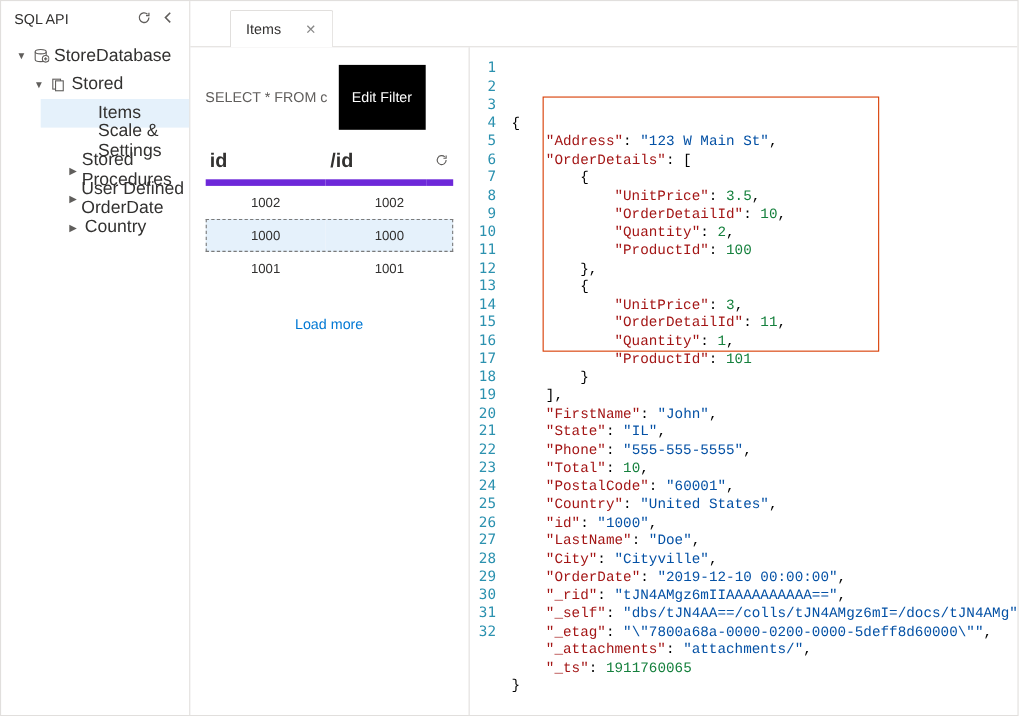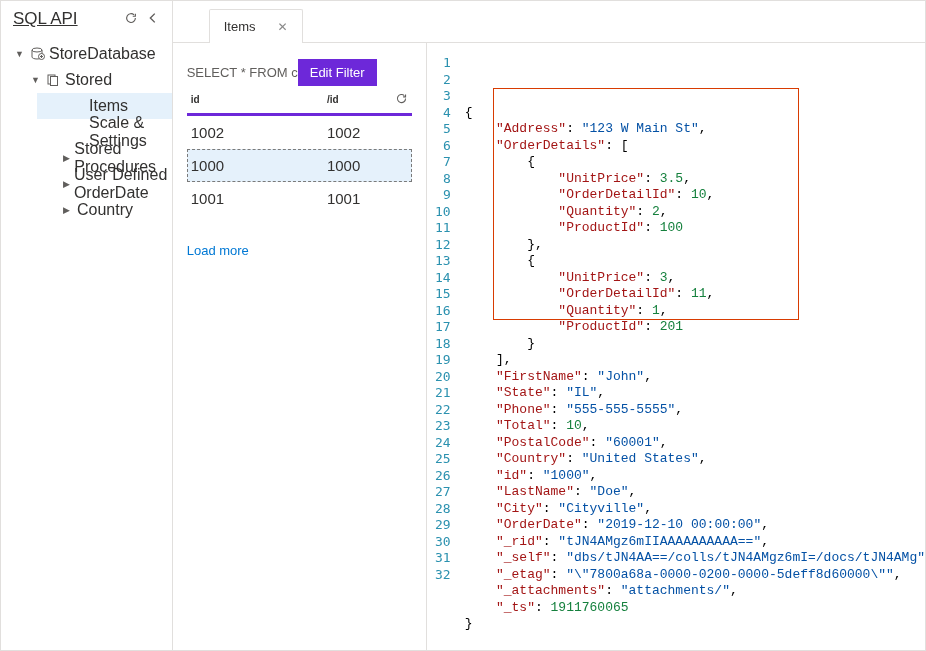--- a/index.html
+++ b/index.html
@@ -1,50 +1,50 @@
 <!DOCTYPE html>
 <html><head>
 <meta charset="utf-8">
 <style>
   * { box-sizing: border-box; margin: 0; padding: 0; }
   body { font-family: "Segoe UI", Arial, sans-serif; font-size: 13px; color: #323130; background: #fff; width: 926px; height: 651px; overflow: hidden; border: 1px solid #e1dfdd; }
   .app { display: flex; height: 100%; }
   .sidebar { width: 234px; border-right: 1px solid #e1dfdd; display: flex; flex-direction: column; }
   .sidebar-header { display: flex; align-items: center; justify-content: space-between; padding: 8px 12px 12px 12px; }
-  .sidebar-title { font-size: 17px; font-weight: 400; text-decoration: underline; }
+  .sidebar-title { font-size: 13px; font-weight: 400; }
   .sidebar-header-icons { display: flex; gap: 8px; align-items: center; color: #605e5c; }
   .refresh-icon svg, .chevron-icon svg { width: 14px; height: 14px; }
   .tree { padding-left: 4px; }
   .tree-row { display: flex; align-items: center; height: 26px; padding-left: 10px; cursor: pointer; gap: 4px; }
   .tree-caret { width: 10px; font-size: 9px; color: #605e5c; }
   .tree-icon { width: 16px; display: inline-flex; align-items: center; justify-content: center; }
   .tree-label { font-size: 16px; }
   .tree-children { padding-left: 16px; }
   .tree-row.selected { background: #e5f1fb; }
   .tree-row.leaf { padding-left: 34px; }
   .tree-row.leaf.deep { padding-left: 52px; }
   .tree-row.expander { padding-left: 26px; }
 
   .main { flex: 1; display: flex; flex-direction: column; }
   .tabbar { height: 42px; border-bottom: 1px solid #e1dfdd; display: flex; align-items: flex-end; padding-left: 36px; }
   .tab { height: 34px; border: 1px solid #e1dfdd; border-bottom: none; background: #fff; display: flex; align-items: center; padding: 0 14px; font-size: 13px; gap: 22px; border-radius: 2px 2px 0 0; position: relative; bottom: -1px; }
   .tab-close { color: #888; font-size: 12px; cursor: pointer; }
 
   .workarea { display: flex; flex: 1; min-height: 0; }
   .items-pane { width: 254px; padding: 16px 14px 0 14px; border-right: 1px solid #e1dfdd; display: flex; flex-direction: column; }
-  .filter-row { display: flex; align-items: center; gap: 0; margin-bottom: 0; }
+  .filter-row { display: flex; align-items: center; gap: 10px; margin-bottom: 12px; }
   .filter-text { font-size: 13px; color: #605e5c; }
-  .edit-filter-btn { background: #6d28d9; color: #fff; border: none; padding: 6px 12px; font-size: 13px; cursor: pointer; }
+  .edit-filter-btn { background: #000000; color: #fff; border: none; padding: 22px 12px; font-size: 13px; cursor: pointer; }
   .items-table { width: 100%; border-collapse: collapse; }
-  .items-table th { text-align: left; font-weight: 600; font-size: 10px; padding: 6px 4px; border-bottom: 3px solid #6d28d9; margin-left: 40px; }
+  .items-table th { text-align: left; font-weight: 600; font-size: 18px; padding: 6px 4px; border-bottom: 6px solid #6d28d9; margin-left: 40px; }
   .items-table th:last-child { width: 24px; text-align: right; }
-  .items-table td { padding: 8px 4px; font-size: 15px; }
+  .items-table td { padding: 8px 4px; font-size: 12px; text-align: center; }
   .items-table tr.data-row.selected td { background: #e5f1fb; }
   .items-table tr.data-row.selected { outline: 1px dashed #7a7a7a; outline-offset: -1px; }
-  .load-more { text-align: left; margin-top: 28px; color: #0078d4; font-size: 13px; cursor: pointer; }
+  .load-more { text-align: center; margin-top: 28px; color: #0078d4; font-size: 13px; cursor: pointer; }
 
   .editor-pane { flex: 1; overflow: auto; padding-top: 12px; position: relative; }
   .editor { font-family: Consolas, "Courier New", monospace; font-size: 13px; line-height: 16.5px; white-space: pre; position: relative; }
   .gutter { position: absolute; left: 0; top: 0; width: 30px; text-align: right; color: #2b91af; font-family: Consolas, monospace; font-size: 13px; line-height: 16.5px; padding-right: 6px; }
   .code { margin-left: 38px; }
   .tok-key { color: #a31515; }
   .tok-str { color: #0451a5; }
   .tok-num { color: #15803d; }
   .tok-punc { color: #000; }
   .highlight-box { position: absolute; border: 1px solid #d83b01; pointer-events: none; }
@@ -203,21 +203,21 @@
         <span class="tok-punc">{</span>
             <span class="tok-key">"UnitPrice"</span><span class="tok-punc">: </span><span class="tok-num">3.5</span><span class="tok-punc">,</span>
             <span class="tok-key">"OrderDetailId"</span><span class="tok-punc">: </span><span class="tok-num">10</span><span class="tok-punc">,</span>
             <span class="tok-key">"Quantity"</span><span class="tok-punc">: </span><span class="tok-num">2</span><span class="tok-punc">,</span>
             <span class="tok-key">"ProductId"</span><span class="tok-punc">: </span><span class="tok-num">100</span><span class="tok-punc"></span>
         <span class="tok-punc">},</span>
         <span class="tok-punc">{</span>
             <span class="tok-key">"UnitPrice"</span><span class="tok-punc">: </span><span class="tok-num">3</span><span class="tok-punc">,</span>
             <span class="tok-key">"OrderDetailId"</span><span class="tok-punc">: </span><span class="tok-num">11</span><span class="tok-punc">,</span>
             <span class="tok-key">"Quantity"</span><span class="tok-punc">: </span><span class="tok-num">1</span><span class="tok-punc">,</span>
-            <span class="tok-key">"ProductId"</span><span class="tok-punc">: </span><span class="tok-num">201</span><span class="tok-punc"></span>
+            <span class="tok-key">"ProductId"</span><span class="tok-punc">: </span><span class="tok-num">101</span><span class="tok-punc"></span>
         <span class="tok-punc">}</span>
     <span class="tok-punc">],</span>
     <span class="tok-key">"FirstName"</span><span class="tok-punc">: </span><span class="tok-str">"John"</span><span class="tok-punc">,</span>
     <span class="tok-key">"State"</span><span class="tok-punc">: </span><span class="tok-str">"IL"</span><span class="tok-punc">,</span>
     <span class="tok-key">"Phone"</span><span class="tok-punc">: </span><span class="tok-str">"555-555-5555"</span><span class="tok-punc">,</span>
     <span class="tok-key">"Total"</span><span class="tok-punc">: </span><span class="tok-num">10</span><span class="tok-punc">,</span>
     <span class="tok-key">"PostalCode"</span><span class="tok-punc">: </span><span class="tok-str">"60001"</span><span class="tok-punc">,</span>
     <span class="tok-key">"Country"</span><span class="tok-punc">: </span><span class="tok-str">"United States"</span><span class="tok-punc">,</span>
     <span class="tok-key">"id"</span><span class="tok-punc">: </span><span class="tok-str">"1000"</span><span class="tok-punc">,</span>
     <span class="tok-key">"LastName"</span><span class="tok-punc">: </span><span class="tok-str">"Doe"</span><span class="tok-punc">,</span>

